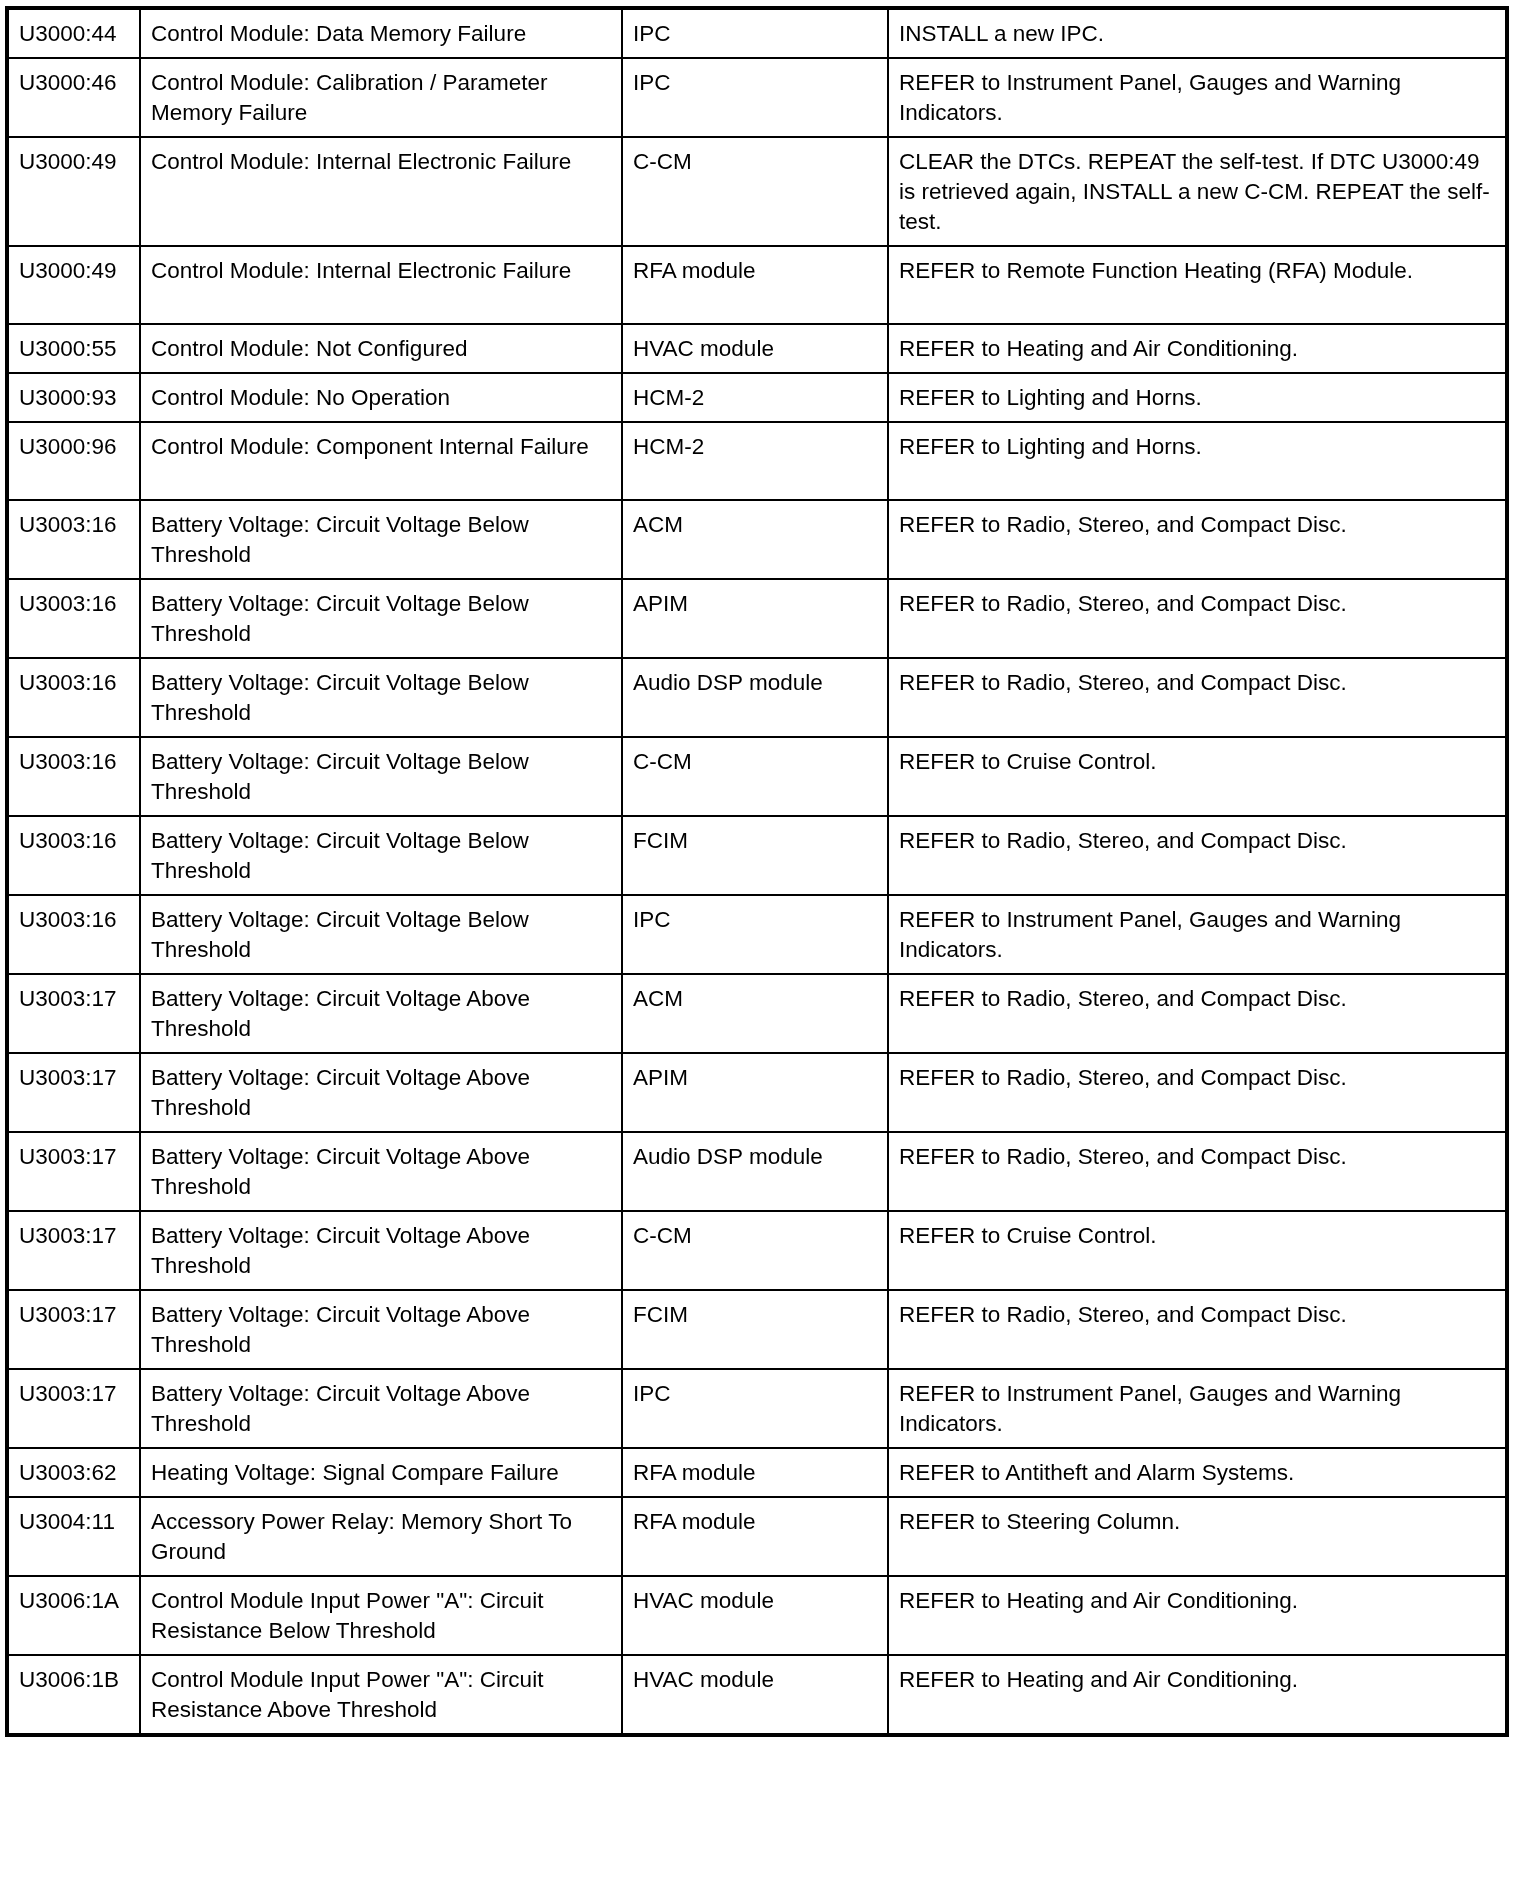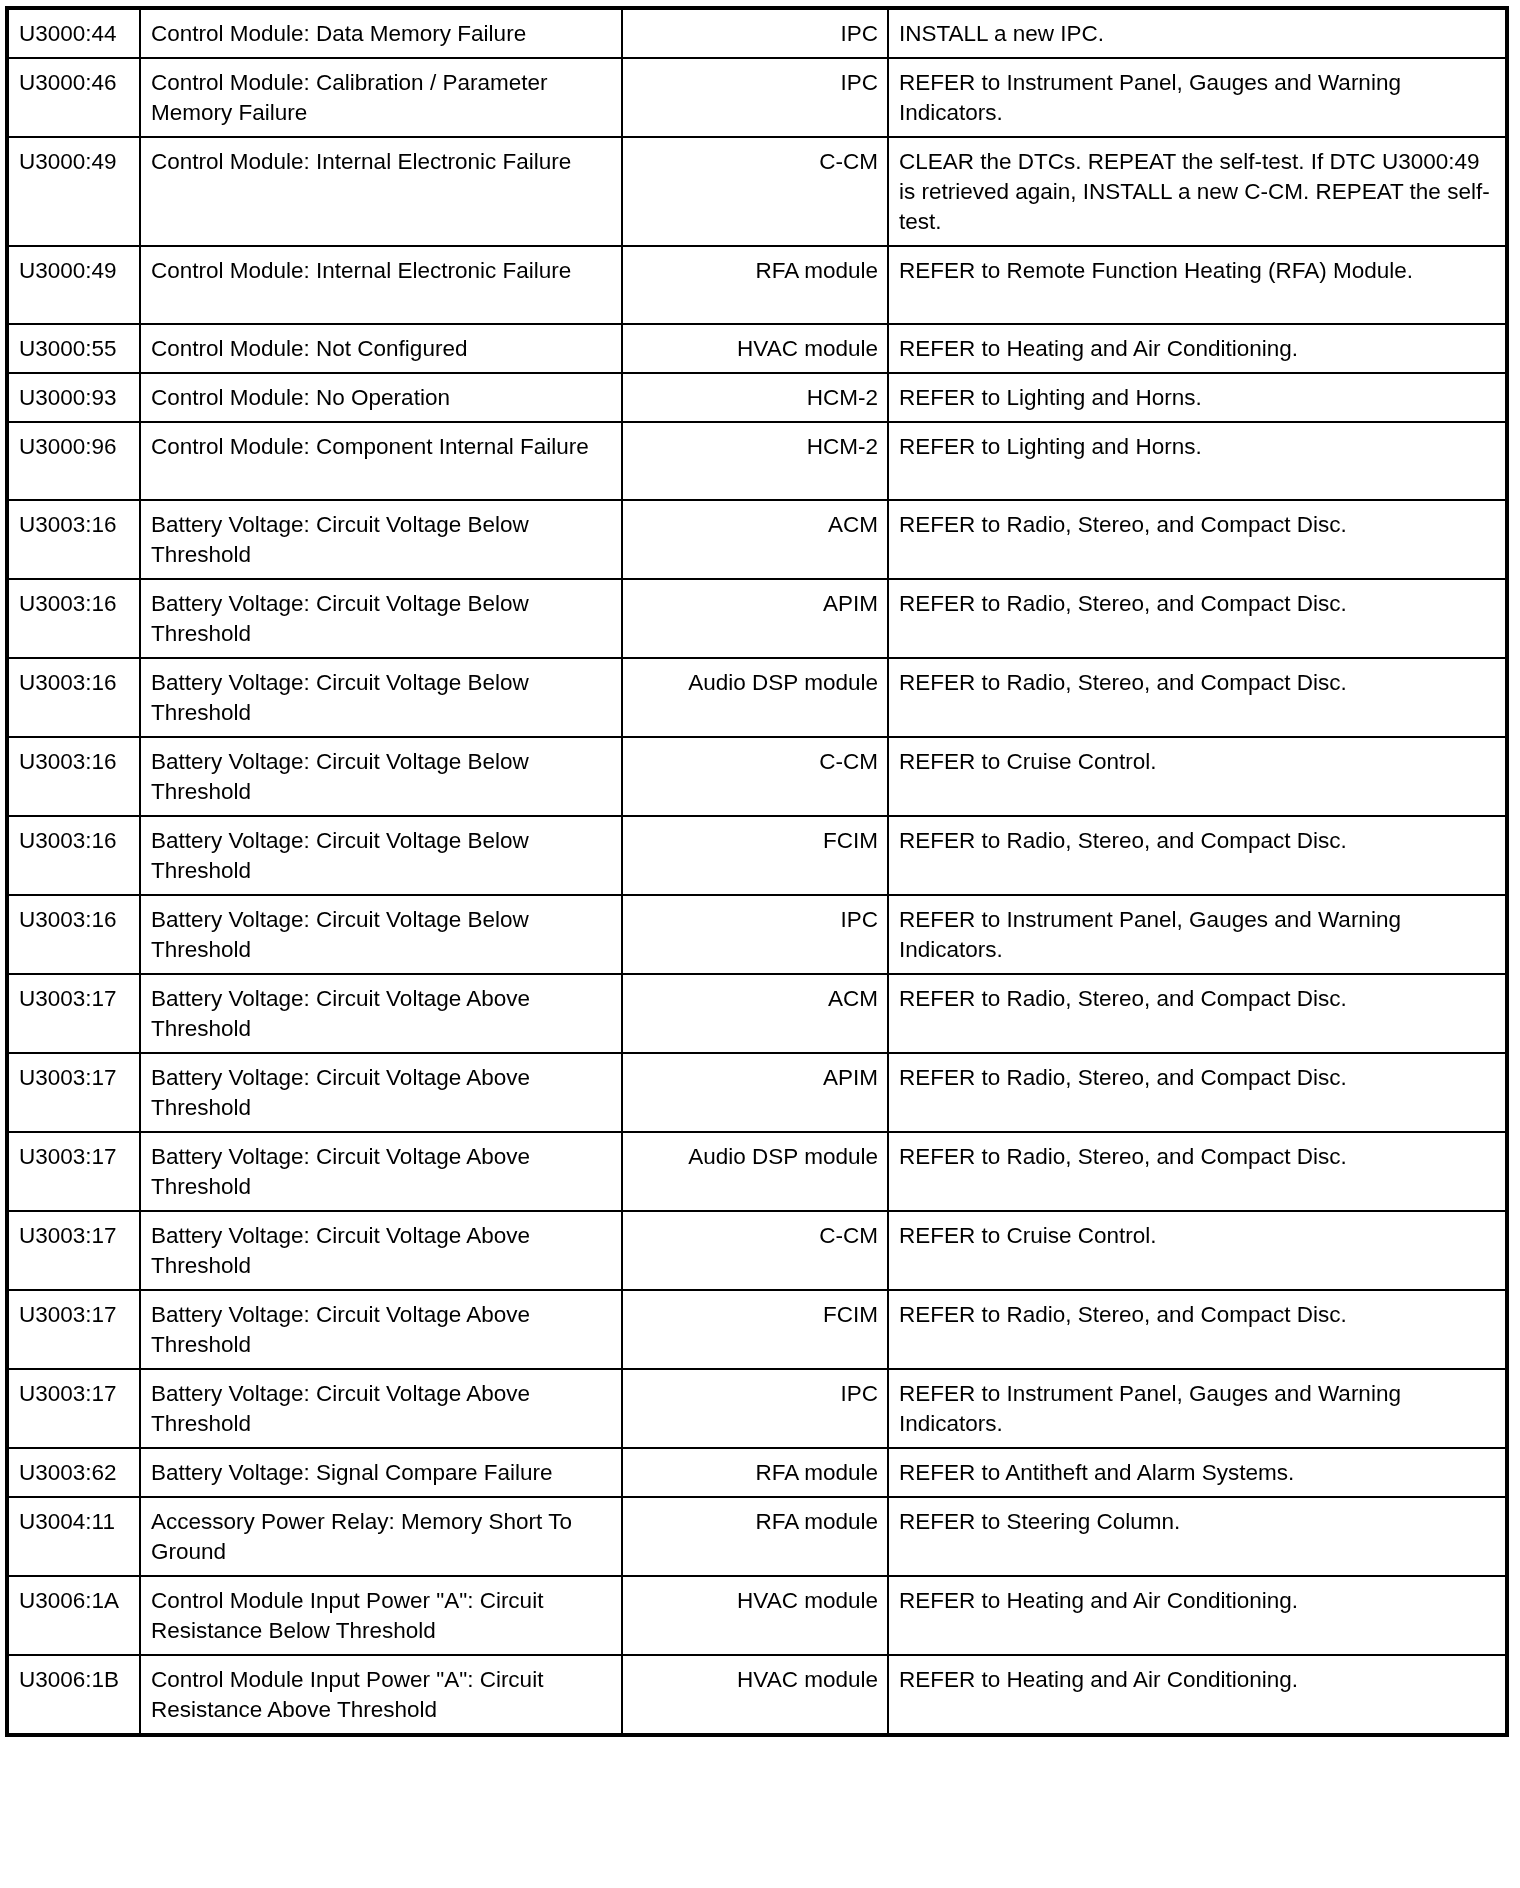--- a/index.html
+++ b/index.html
@@ -30,21 +30,21 @@
       border: 2px solid #000;
       vertical-align: top;
       padding: 9px 9px 8px 10px;
       overflow: hidden;
     }
     .dtc-table col.c-code { width: 133px; }
     .dtc-table col.c-desc { width: 482px; }
     .dtc-table col.c-module { width: 266px; }
     .dtc-table col.c-action { width: 619px; }
     .dtc-table td.module {
-      text-align: right;
+      text-align: left;
     }
     .dtc-table tr.lines-1 td { height: 29px; }
     .dtc-table tr.lines-2 td { height: 59px; }
     .dtc-table tr.lines-3 td { height: 89px; }
   </style>
 </head>
 <body>
 
 <table class="dtc-table">
   <colgroup>
@@ -184,21 +184,21 @@
 
   <tr class="lines-2">
     <td class="code">U3003:17</td>
     <td class="desc">Battery Voltage: Circuit Voltage Above Threshold</td>
     <td class="module">IPC</td>
     <td class="action">REFER to Instrument Panel, Gauges and Warning Indicators.</td>
   </tr>
 
   <tr class="lines-1">
     <td class="code">U3003:62</td>
-    <td class="desc">Battery Voltage: Signal Compare Failure</td>
+    <td class="desc">Heating Voltage: Signal Compare Failure</td>
     <td class="module">RFA module</td>
     <td class="action">REFER to  Antitheft and Alarm Systems.</td>
   </tr>
 
   <tr class="lines-2">
     <td class="code">U3004:11</td>
     <td class="desc">Accessory Power Relay: Memory Short To Ground</td>
     <td class="module">RFA module</td>
     <td class="action">REFER to Steering Column.</td>
   </tr>

